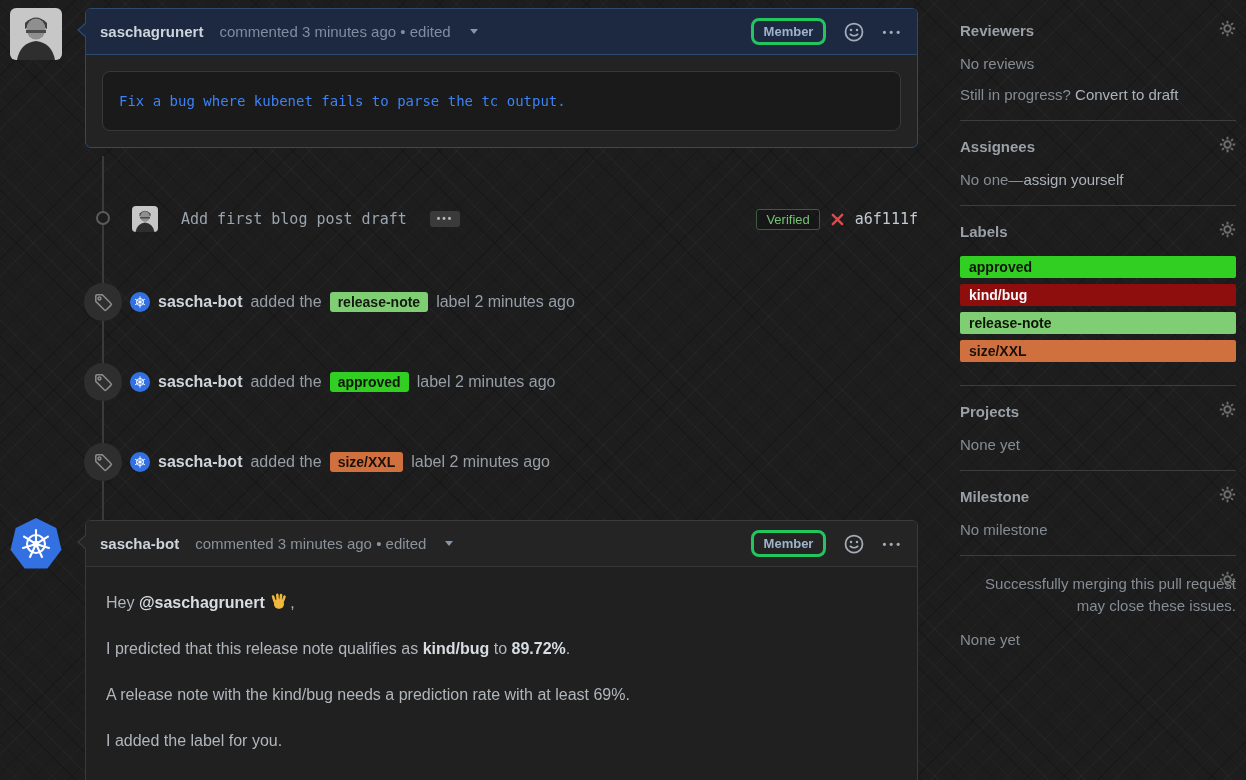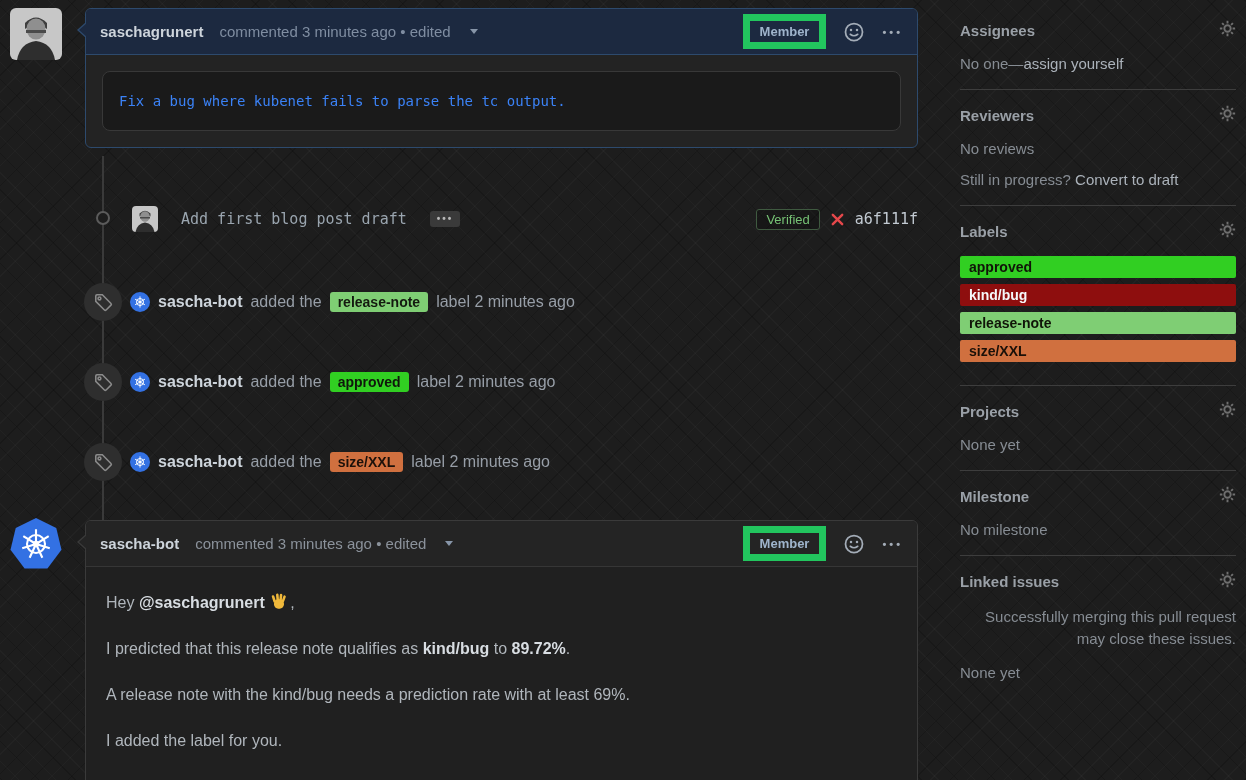--- a/index.html
+++ b/index.html
@@ -37,22 +37,22 @@
   .comment::before, .comment::after { content:""; position:absolute; width:0; height:0;
       border-top:8px solid transparent; border-bottom:8px solid transparent; }
   .comment-1::before { left:-9px; top:13px; border-right:9px solid #2d4a6d; }
   .comment-1::after  { left:-7px; top:13px; border-right:9px solid #1c2940; }
   .comment-2::before { left:-9px; top:13px; border-right:9px solid #3a3a3a; }
   .comment-2::after  { left:-7px; top:13px; border-right:9px solid #242424; }
   .author { font-weight:bold; color:#cdd4db; text-decoration:none; }
   .caret-down { display:inline-block; width:0; height:0; margin-left:3px;
       border-left:4px solid transparent; border-right:4px solid transparent; border-top:5px solid #8795a8; }
   .hdr-right { margin-left:auto; display:flex; align-items:center; gap:18px; }
-  .member-badge { border:7px solid #22c55e; color:#9fb4cc; font-size:13px; font-weight:bold;
-      padding:3px 10px; border-radius:0; background:transparent; }
+  .member-badge { border:3px solid #22c55e; color:#9fb4cc; font-size:13px; font-weight:bold;
+      padding:3px 10px; border-radius:8px; background:transparent; }
   .icon-btn { background:none; border:none; cursor:pointer; display:flex; align-items:center; color:#a4adb8; }
   .kebab { font-size:11px; letter-spacing:3px; color:#a4adb8; font-weight:bold; }
 
   .code-block { margin:16px; background:#1a1a1a; border:1px solid #383838; border-radius:8px;
       padding:21px 16px; font-family:"DejaVu Sans Mono", monospace; font-size:14px; color:#3b82f6; }
 
   .c-body { padding:24px 16px 0; }
   .c-body p { font-size:16px; line-height:24px; color:#b0b6bc; margin:0 4px 22px; }
   .c-body b { color:#d8dde2; }
   .mention { color:#d8dde2; font-weight:bold; text-decoration:none; }
@@ -262,44 +262,44 @@
         </svg><span>,</span></p>
       <p><span>I predicted that this release note qualifies as </span><b>kind/bug</b><span> to </span><b>89.72%</b><span>.</span></p>
       <p>A release note with the kind/bug needs a prediction rate with at least 69%.</p>
       <p>I added the label for you.</p>
     </div>
   </div>
 
   <div class="sidebar">
 
     <div class="sec">
-      <div class="sec-h">Assignees</div>
-      <button class="gear-btn">
-        <svg width="17" height="17" viewBox="0 0 16 16">
-          <g stroke="#6f6f6f" stroke-width="1.8">
-            <circle cx="8" cy="8" r="3" fill="none"></circle>
-            <path d="M8 0.8 V3.2 M8 12.8 V15.2 M0.8 8 H3.2 M12.8 8 H15.2 M2.9 2.9 L4.6 4.6 M11.4 11.4 L13.1 13.1 M13.1 2.9 L11.4 4.6 M4.6 11.4 L2.9 13.1"></path>
-          </g>
-        </svg>
-      </button>
-      <div class="sec-item"><span>No one—</span><a class="side-link">assign yourself</a></div>
-    </div>
-
-    <div class="sec">
       <div class="sec-h">Reviewers</div>
       <button class="gear-btn">
         <svg width="17" height="17" viewBox="0 0 16 16">
           <g stroke="#6f6f6f" stroke-width="1.8">
             <circle cx="8" cy="8" r="3" fill="none"></circle>
             <path d="M8 0.8 V3.2 M8 12.8 V15.2 M0.8 8 H3.2 M12.8 8 H15.2 M2.9 2.9 L4.6 4.6 M11.4 11.4 L13.1 13.1 M13.1 2.9 L11.4 4.6 M4.6 11.4 L2.9 13.1"></path>
           </g>
         </svg>
       </button>
       <div class="sec-item">No reviews</div>
       <div class="sec-item"><span>Still in progress? </span><a class="side-link">Convert to draft</a></div>
+    </div>
+
+    <div class="sec">
+      <div class="sec-h">Assignees</div>
+      <button class="gear-btn">
+        <svg width="17" height="17" viewBox="0 0 16 16">
+          <g stroke="#6f6f6f" stroke-width="1.8">
+            <circle cx="8" cy="8" r="3" fill="none"></circle>
+            <path d="M8 0.8 V3.2 M8 12.8 V15.2 M0.8 8 H3.2 M12.8 8 H15.2 M2.9 2.9 L4.6 4.6 M11.4 11.4 L13.1 13.1 M13.1 2.9 L11.4 4.6 M4.6 11.4 L2.9 13.1"></path>
+          </g>
+        </svg>
+      </button>
+      <div class="sec-item"><span>No one—</span><a class="side-link">assign yourself</a></div>
     </div>
 
     <div class="sec">
       <div class="sec-h">Labels</div>
       <button class="gear-btn">
         <svg width="17" height="17" viewBox="0 0 16 16">
           <g stroke="#6f6f6f" stroke-width="1.8">
             <circle cx="8" cy="8" r="3" fill="none"></circle>
             <path d="M8 0.8 V3.2 M8 12.8 V15.2 M0.8 8 H3.2 M12.8 8 H15.2 M2.9 2.9 L4.6 4.6 M11.4 11.4 L13.1 13.1 M13.1 2.9 L11.4 4.6 M4.6 11.4 L2.9 13.1"></path>
           </g>
@@ -331,21 +331,20 @@
           <g stroke="#6f6f6f" stroke-width="1.8">
             <circle cx="8" cy="8" r="3" fill="none"></circle>
             <path d="M8 0.8 V3.2 M8 12.8 V15.2 M0.8 8 H3.2 M12.8 8 H15.2 M2.9 2.9 L4.6 4.6 M11.4 11.4 L13.1 13.1 M13.1 2.9 L11.4 4.6 M4.6 11.4 L2.9 13.1"></path>
           </g>
         </svg>
       </button>
       <div class="sec-item">No milestone</div>
     </div>
 
     <div class="sec">
-      <div class="sec-h">Linked issues</div>
       <button class="gear-btn">
         <svg width="17" height="17" viewBox="0 0 16 16">
           <g stroke="#6f6f6f" stroke-width="1.8">
             <circle cx="8" cy="8" r="3" fill="none"></circle>
             <path d="M8 0.8 V3.2 M8 12.8 V15.2 M0.8 8 H3.2 M12.8 8 H15.2 M2.9 2.9 L4.6 4.6 M11.4 11.4 L13.1 13.1 M13.1 2.9 L11.4 4.6 M4.6 11.4 L2.9 13.1"></path>
           </g>
         </svg>
       </button>
       <div class="sec-item" style="line-height:22px;text-align:right;">Successfully merging this pull request may close these issues.</div>
       <div class="sec-item">None yet</div>

